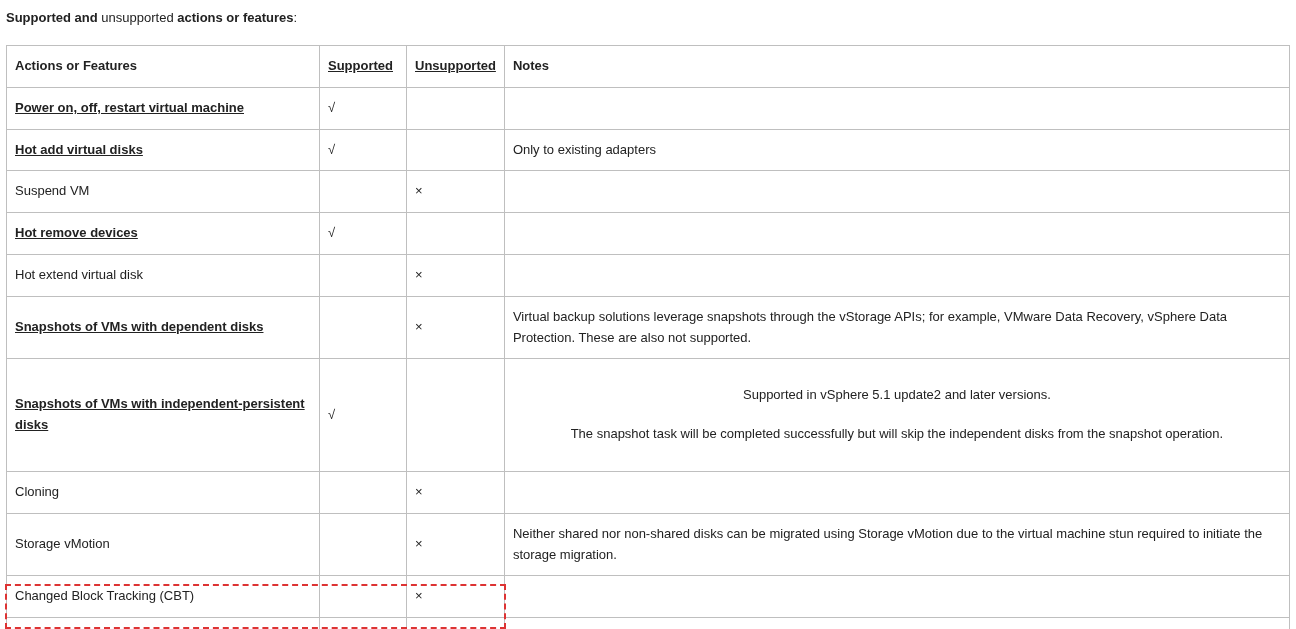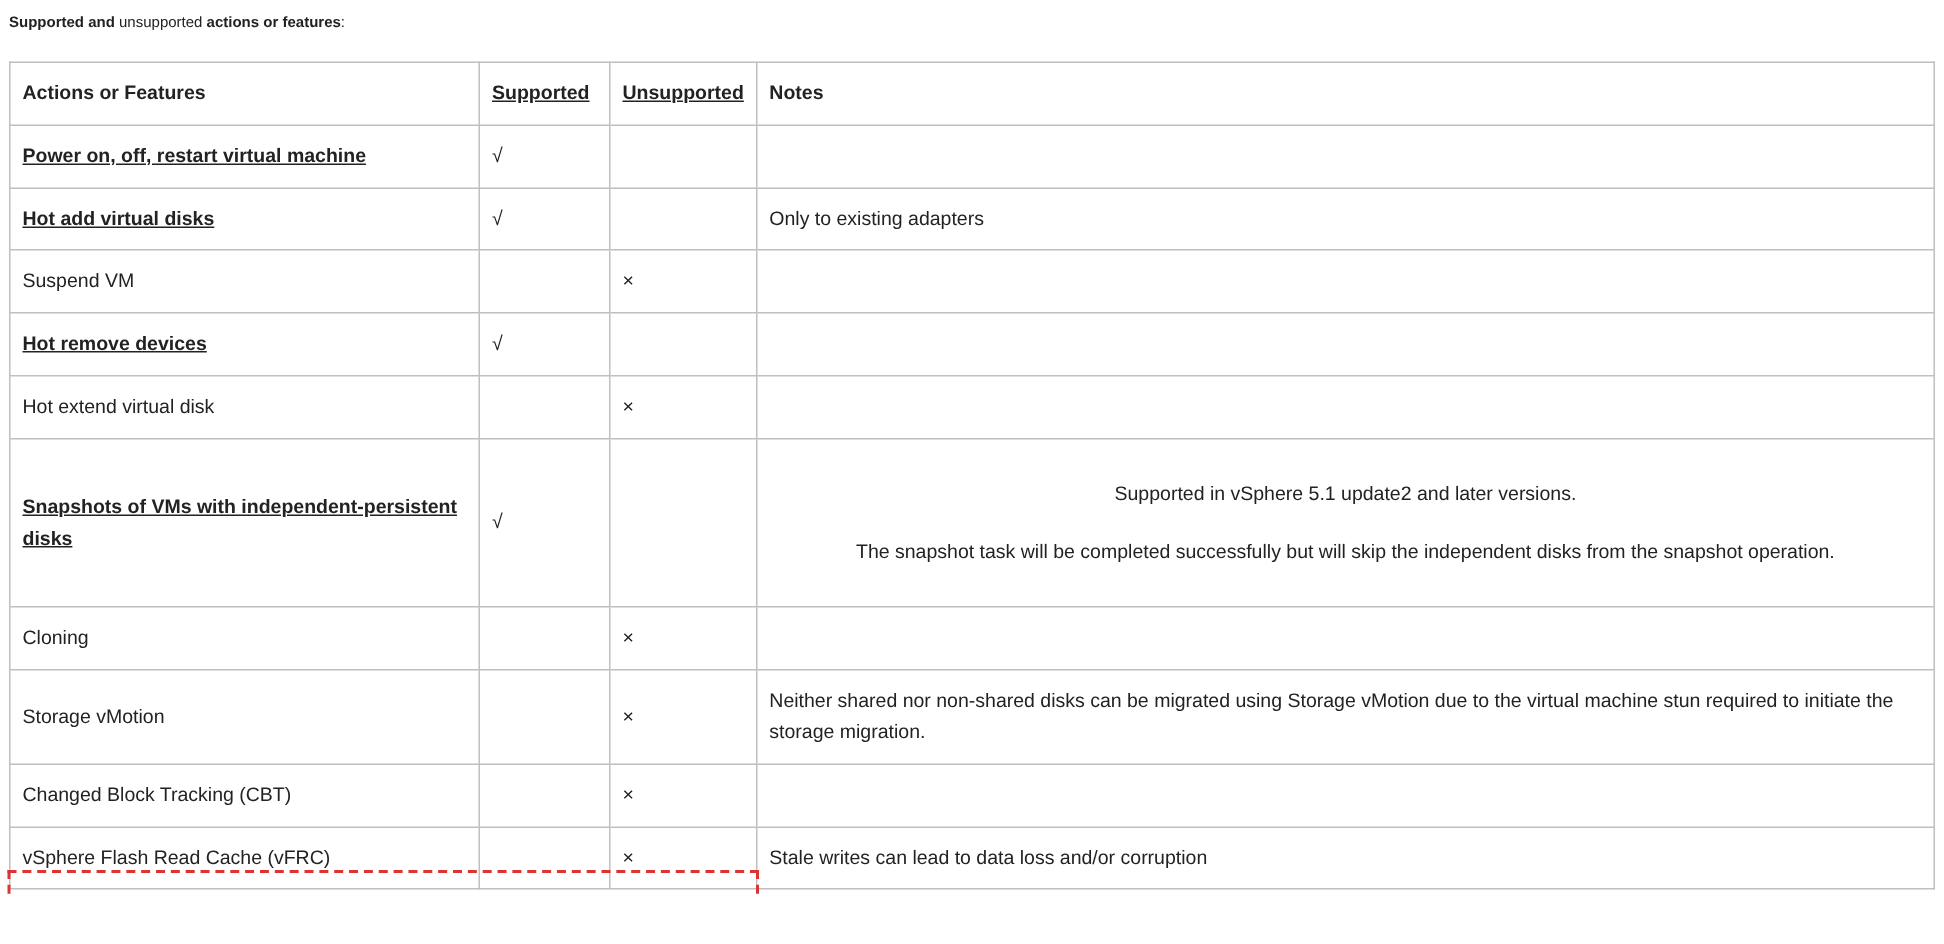--- a/index.html
+++ b/index.html
@@ -5,21 +5,21 @@
   body {
     font-family: Arial, Helvetica, sans-serif;
     margin: 0;
     padding: 6px;
     background: #fff;
     color: #222;
     font-size: 13px;
   }
   .heading {
     margin: 4px 0 20px 0;
-    font-size: 10px;
+    font-size: 13px;
   }
   .heading .b { font-weight: bold; }
   .heading .n { font-weight: normal; }
   table {
     border-collapse: collapse;
     width: 100%;
   }
   th, td {
     border: 1px solid #bfbfbf;
     padding: 10px 8px;
@@ -92,20 +92,26 @@
           <td></td>
           <td class="notes"></td>
         </tr>
         <tr>
           <td>Hot extend virtual disk</td>
           <td></td>
           <td>×</td>
           <td class="notes"></td>
         </tr>
         <tr>
+          <td class="bold-cell">Snapshots of VMs with dependent disks</td>
+          <td></td>
+          <td>×</td>
+          <td class="notes">Virtual backup solutions leverage snapshots through the vStorage APIs; for example, VMware Data Recovery, vSphere Data Protection. These are also not supported.</td>
+        </tr>
+        <tr>
           <td class="bold-cell">Snapshots of VMs with independent-persistent disks</td>
           <td>√</td>
           <td></td>
           <td class="notes">
             <p>Supported in vSphere 5.1 update2 and later versions.</p>
             <p>The snapshot task will be completed successfully but will skip the independent disks from the snapshot operation.</p>
           </td>
         </tr>
         <tr>
           <td>Cloning</td>

